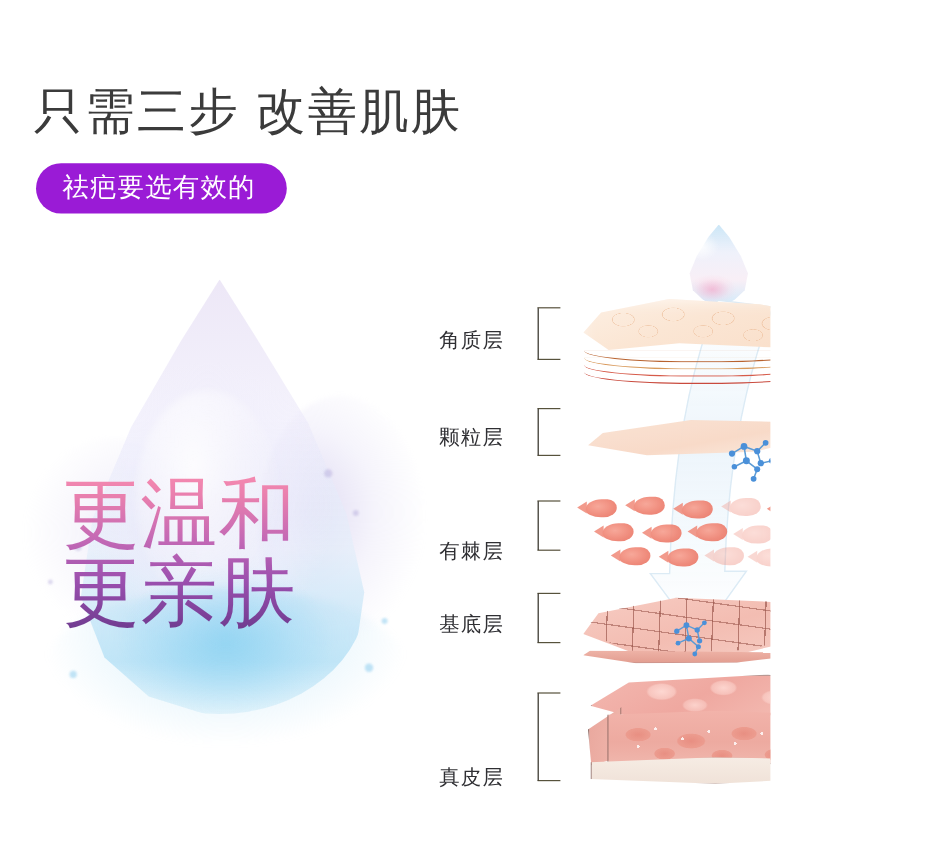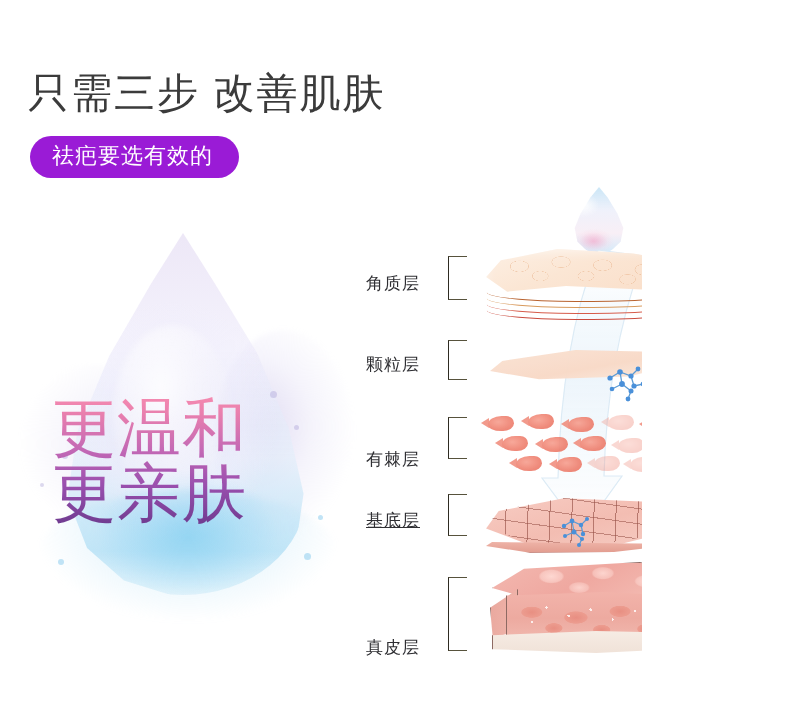--- a/index.html
+++ b/index.html
@@ -516,19 +516,19 @@
 
   <div class="layer-label" style="left:366px;top:272px;">角质层</div>
   <div class="bracket" style="left:448px;top:256px;height:42px;"></div>
 
   <div class="layer-label" style="left:366px;top:353px;">颗粒层</div>
   <div class="bracket" style="left:448px;top:340px;height:38px;"></div>
 
   <div class="layer-label" style="left:366px;top:448px;">有棘层</div>
   <div class="bracket" style="left:448px;top:417px;height:40px;"></div>
 
-  <div class="layer-label" style="left:366px;top:509px;text-decoration:underline;">基底层</div>
+  <div class="layer-label" style="left:366px;top:509px;">基底层</div>
   <div class="bracket" style="left:448px;top:494px;height:40px;"></div>
 
   <div class="layer-label" style="left:366px;top:636px;">真皮层</div>
   <div class="bracket" style="left:448px;top:577px;height:72px;"></div>
 
 </div>
 
 </body></html>

